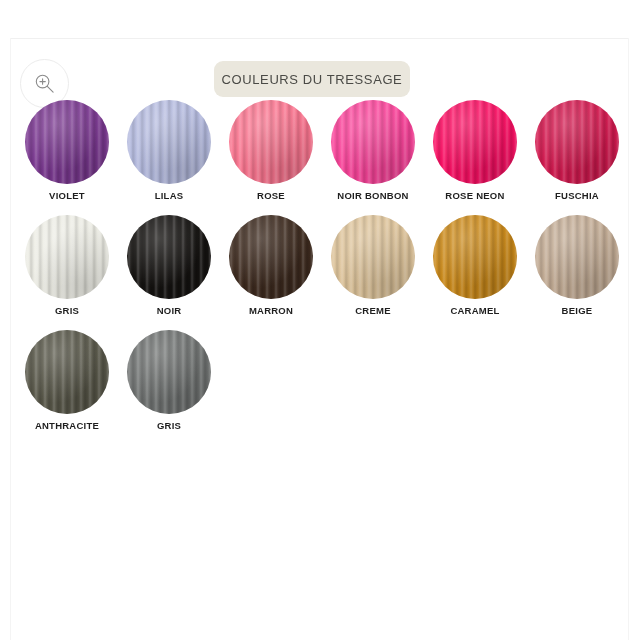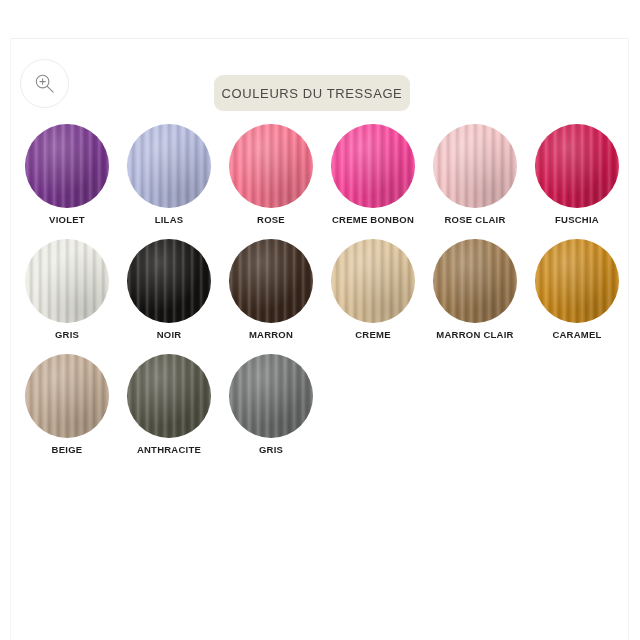--- a/index.html
+++ b/index.html
@@ -59,42 +59,42 @@
     align-items: center;
     justify-content: center;
     cursor: pointer;
   }
   .zoom-button svg { display: block; }
 
   
   .title-pill {
     position: absolute;
     left: 214px;
-    top: 75px;
+    top: 61px;
     width: 196px;
     height: 36px;
     background: #eae7dd;
     border-radius: 9px;
     display: flex;
     align-items: center;
     justify-content: center;
   }
   .title-pill-text {
     font-size: 13px;
     letter-spacing: 0.6px;
     color: #4a4a46;
     font-weight: 400;
     white-space: nowrap;
   }
 
   
   .swatch-grid {
     position: absolute;
     left: 16px;
-    top: 124px;
+    top: 100px;
     width: 612px;
     display: grid;
     grid-template-columns: repeat(6, 1fr);
     row-gap: 0px;
   }
 
   .swatch-cell {
     display: flex;
     flex-direction: column;
     align-items: center;
@@ -180,25 +180,25 @@
       <div class="swatch-cell">
         <div class="swatch-disc" style="background: rgb(180, 186, 222);"></div>
         <div class="swatch-label">LILAS</div>
       </div>
       <div class="swatch-cell">
         <div class="swatch-disc" style="background: rgb(249, 117, 143);"></div>
         <div class="swatch-label">ROSE</div>
       </div>
       <div class="swatch-cell">
         <div class="swatch-disc" style="background: rgb(249, 68, 154);"></div>
-        <div class="swatch-label">CREME BONBON</div>
-      </div>
-      <div class="swatch-cell">
-        <div class="swatch-disc" style="background: rgb(244, 196, 198);"></div>
-        <div class="swatch-label">ROSE CLAIR</div>
+        <div class="swatch-label">NOIR BONBON</div>
+      </div>
+      <div class="swatch-cell">
+        <div class="swatch-disc" style="background: rgb(249, 15, 99);"></div>
+        <div class="swatch-label">ROSE NEON</div>
       </div>
       <div class="swatch-cell">
         <div class="swatch-disc" style="background: rgb(210, 25, 79);"></div>
         <div class="swatch-label">FUSCHIA</div>
       </div>
       <div class="swatch-cell">
         <div class="swatch-disc" style="background: rgb(236, 236, 228);"></div>
         <div class="swatch-label">GRIS</div>
       </div>
       <div class="swatch-cell">
@@ -207,24 +207,20 @@
       </div>
       <div class="swatch-cell">
         <div class="swatch-disc" style="background: rgb(61, 42, 30);"></div>
         <div class="swatch-label">MARRON</div>
       </div>
       <div class="swatch-cell">
         <div class="swatch-disc" style="background: rgb(221, 195, 154);"></div>
         <div class="swatch-label">CREME</div>
       </div>
       <div class="swatch-cell">
-        <div class="swatch-disc" style="background: rgb(157, 123, 80);"></div>
-        <div class="swatch-label">MARRON CLAIR</div>
-      </div>
-      <div class="swatch-cell">
         <div class="swatch-disc" style="background: rgb(201, 136, 25);"></div>
         <div class="swatch-label">CARAMEL</div>
       </div>
       <div class="swatch-cell">
         <div class="swatch-disc" style="background: rgb(194, 171, 148);"></div>
         <div class="swatch-label">BEIGE</div>
       </div>
       <div class="swatch-cell">
         <div class="swatch-disc" style="background: rgb(88, 87, 73);"></div>
         <div class="swatch-label">ANTHRACITE</div>

